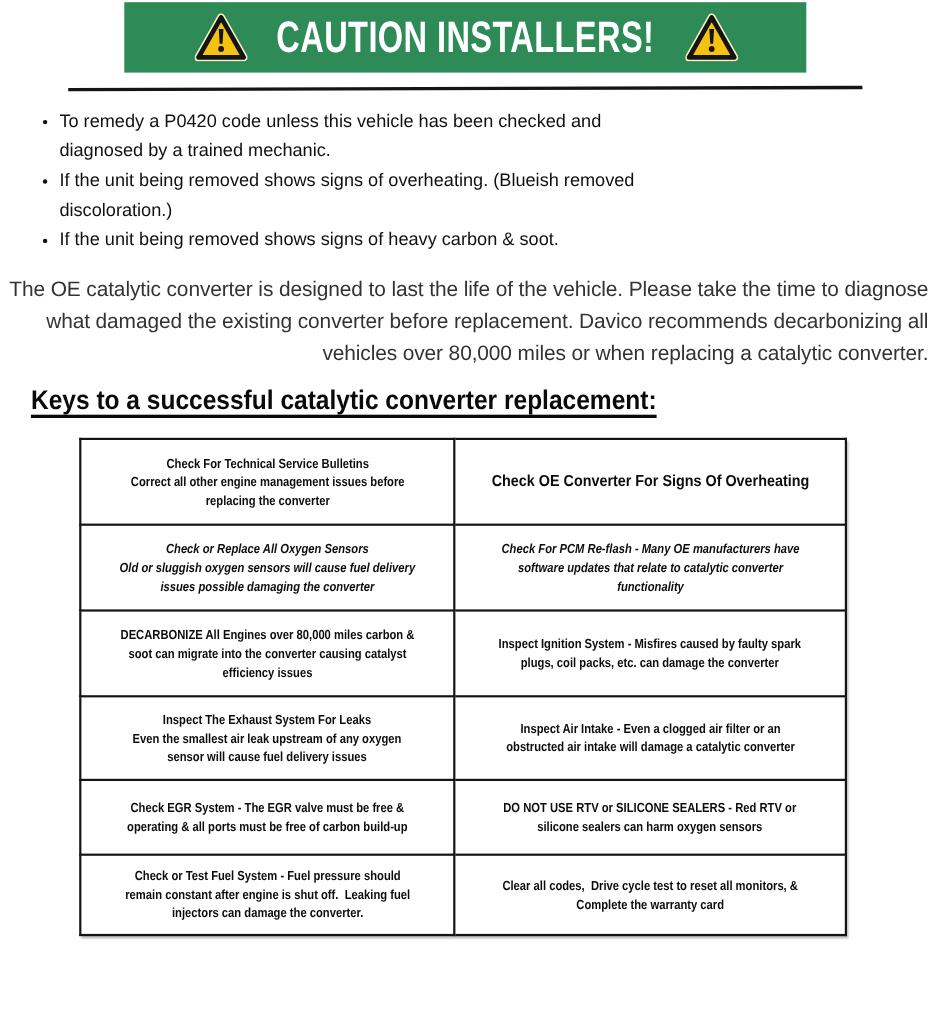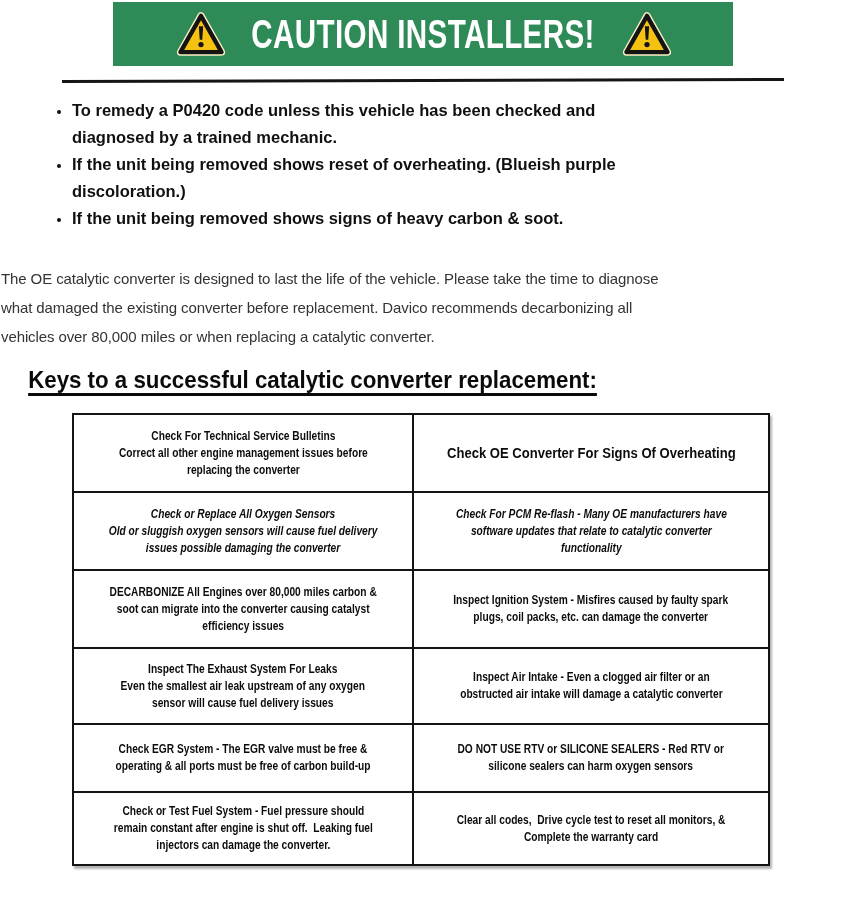--- a/index.html
+++ b/index.html
@@ -25,29 +25,29 @@
   .main-heading span{
     display:inline-block;font-size:46px;font-weight:800;letter-spacing:-1px;
     transform:scaleX(.67);white-space:nowrap;color:#070707;
   }
   .divider{
     width:722px;height:0;border:none;border-top:3px solid #151515;
     margin:13px auto 0;transform:rotate(-.15deg);
   }
   
   .warnings{
-    margin:15px 0 0;padding:0 0 0 72px;list-style:disc;
-    font-size:16.5px;font-weight:700;line-height:27px;color:#101010;
+    margin:15px 0 0;padding:0 0 0 54px;list-style:disc;
+    font-size:16.5px;font-weight:400;line-height:27px;color:#101010;
   }
   .warnings li{white-space:pre-line;}
   .warnings li::marker{font-size:13px;}
   
   .notice{
-    width:843px;margin:32px auto 0;text-align:left;white-space:pre-line;
-    font-size:15px;font-weight:400;line-height:29px;color:#333333;letter-spacing:-.1px;
+    width:843px;margin:17px auto 0;text-align:right;white-space:pre-line;
+    font-size:19px;font-weight:400;line-height:29px;color:#333333;letter-spacing:-.1px;
   }
   
   .keys-heading{margin:15px 0 0;text-align:left;}
   .keys-heading span{
     display:inline-block;font-size:24.5px;font-weight:800;transform:scaleX(.91);
     text-decoration:underline;text-decoration-thickness:2.5px;text-underline-offset:5px;
     white-space:nowrap;color:#0a0a0a;
   }
   
   .tips{
@@ -91,21 +91,21 @@
       <circle cx="50" cy="68" r="5.5" fill="#141414"></circle>
     </svg>
   </div>
 
 
   <hr class="divider">
 
   <ul class="warnings">
     <li>To remedy a P0420 code unless this vehicle has been checked and
 diagnosed by a trained mechanic.</li>
-    <li>If the unit being removed shows reset of overheating. (Blueish purple
+    <li>If the unit being removed shows signs of overheating. (Blueish removed
 discoloration.)</li>
     <li>If the unit being removed shows signs of heavy carbon &amp; soot.</li>
   </ul>
 
   <p class="notice">The OE catalytic converter is designed to last the life of the vehicle. Please take the time to diagnose
 what damaged the existing converter before replacement. Davico recommends decarbonizing all
 vehicles over 80,000 miles or when replacing a catalytic converter.</p>
 
   <div class="keys-heading">
     <span>Keys to a successful catalytic converter replacement:</span>

